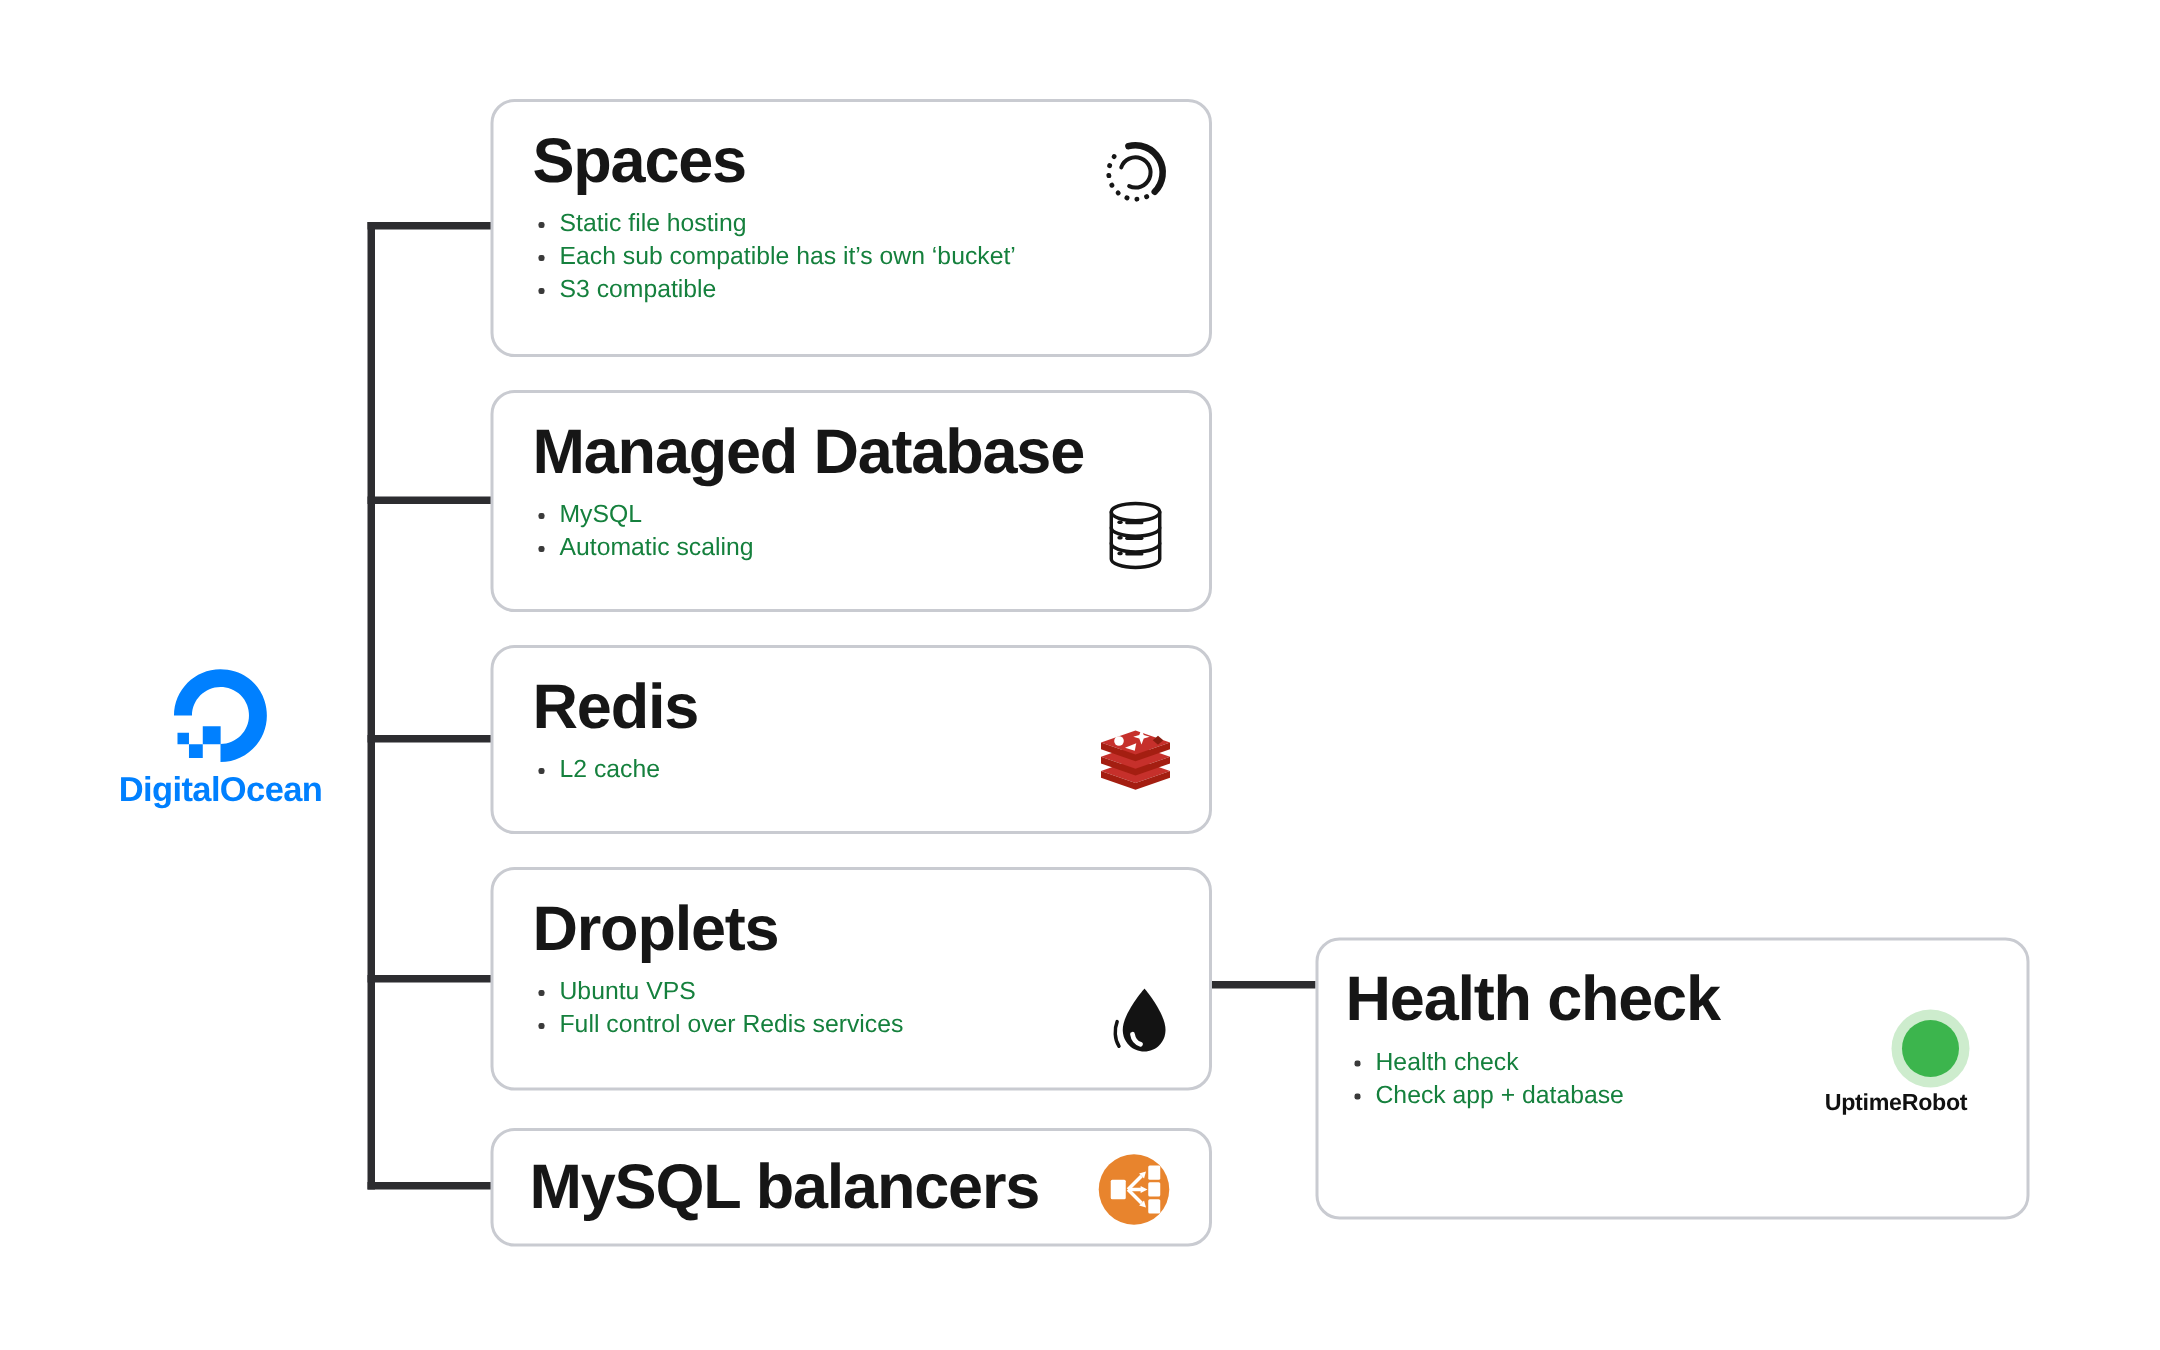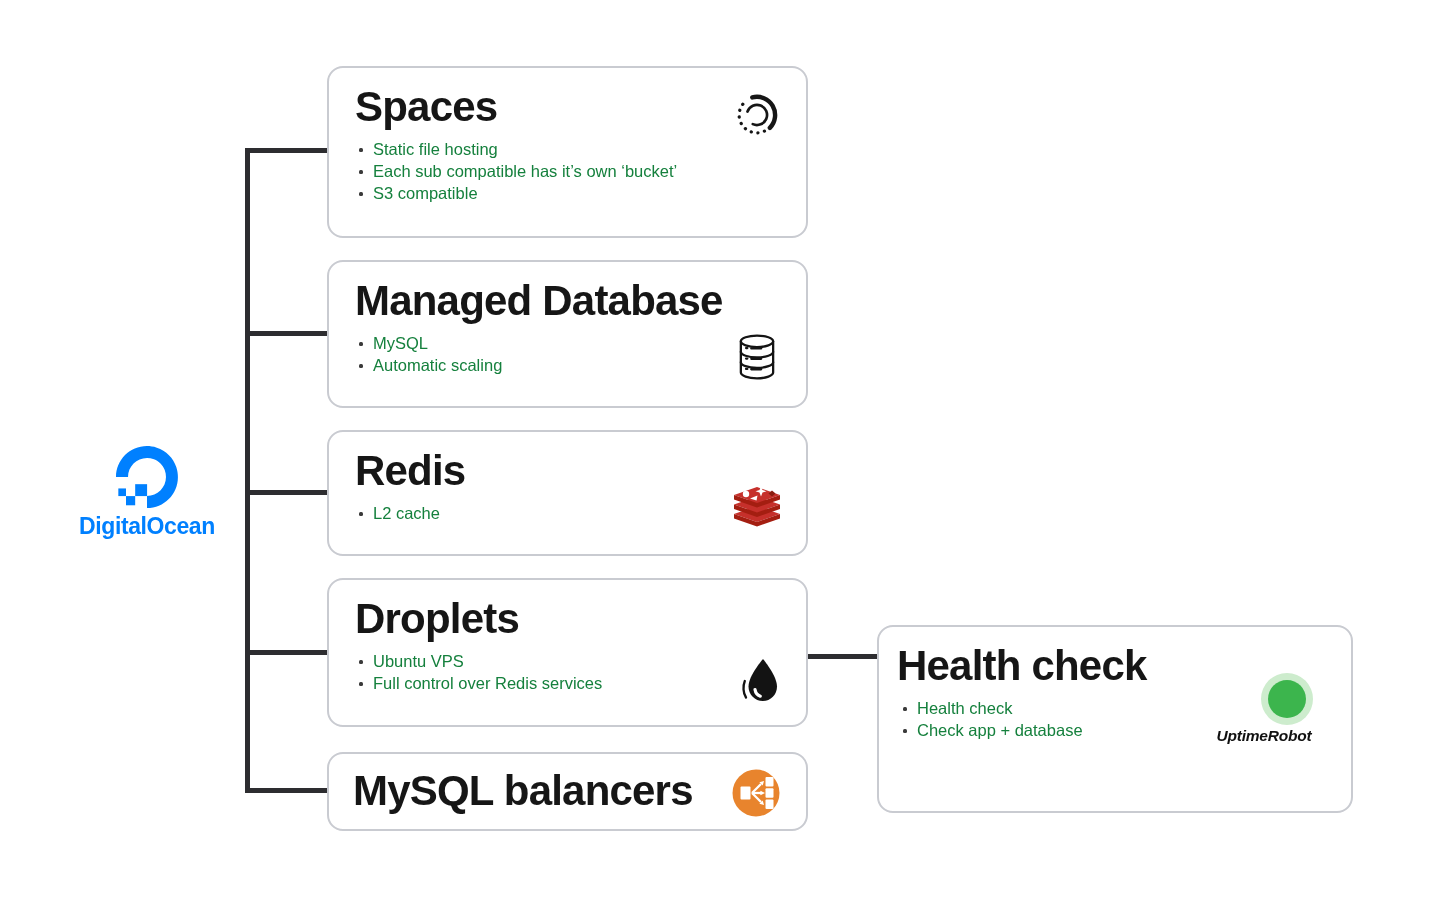--- a/index.html
+++ b/index.html
@@ -42,21 +42,21 @@
   .do-mark{position:absolute;left:116px;top:445px;width:62px;height:64px;}
   .do-word{
     position:absolute;left:52px;top:513px;width:190px;text-align:center;
     font-size:23px;font-weight:bold;color:#0080ff;letter-spacing:-0.4px;
   }
   
   .ur-circle{position:absolute;right:38px;top:46px;width:52px;height:52px;border-radius:50%;
     background:#cdeccd;display:flex;align-items:center;justify-content:center;}
   .ur-inner{width:38px;height:38px;border-radius:50%;background:#3cb54d;}
   .ur-label{position:absolute;right:14px;top:100px;width:146px;text-align:center;
-    font-size:15.5px;font-weight:bold;color:#111;letter-spacing:-0.2px;font-style:italic;}
+    font-size:15.5px;font-weight:bold;color:#111;letter-spacing:-0.2px;}
 </style>
 </head>
 <body>
 
 <div class="canvas">
 
   <div class="line trunk"></div>
   <div class="line br-spaces"></div>
   <div class="line br-managed"></div>
   <div class="line br-redis"></div>

